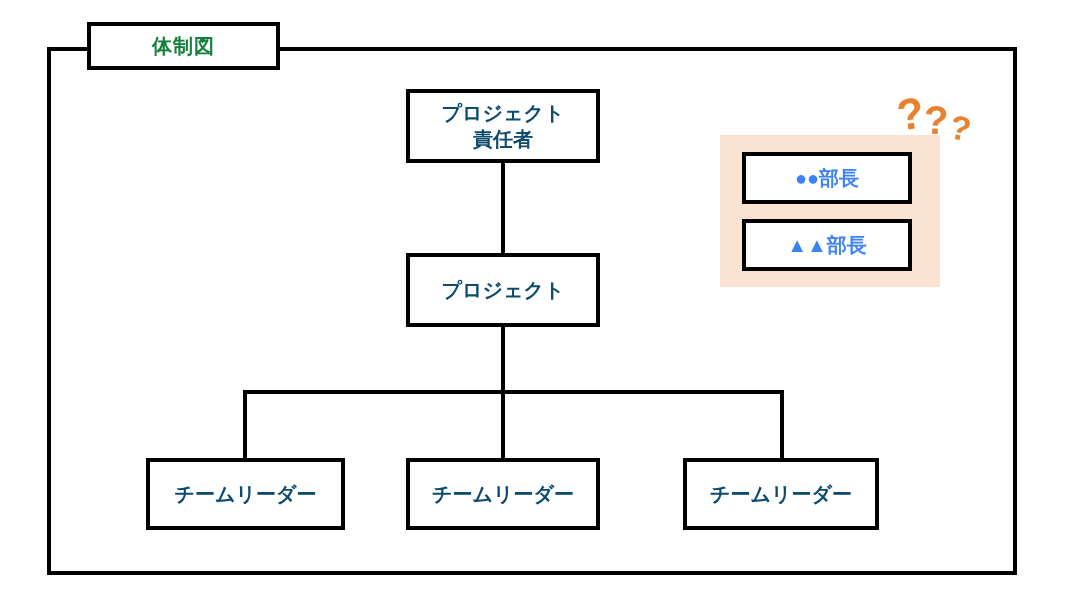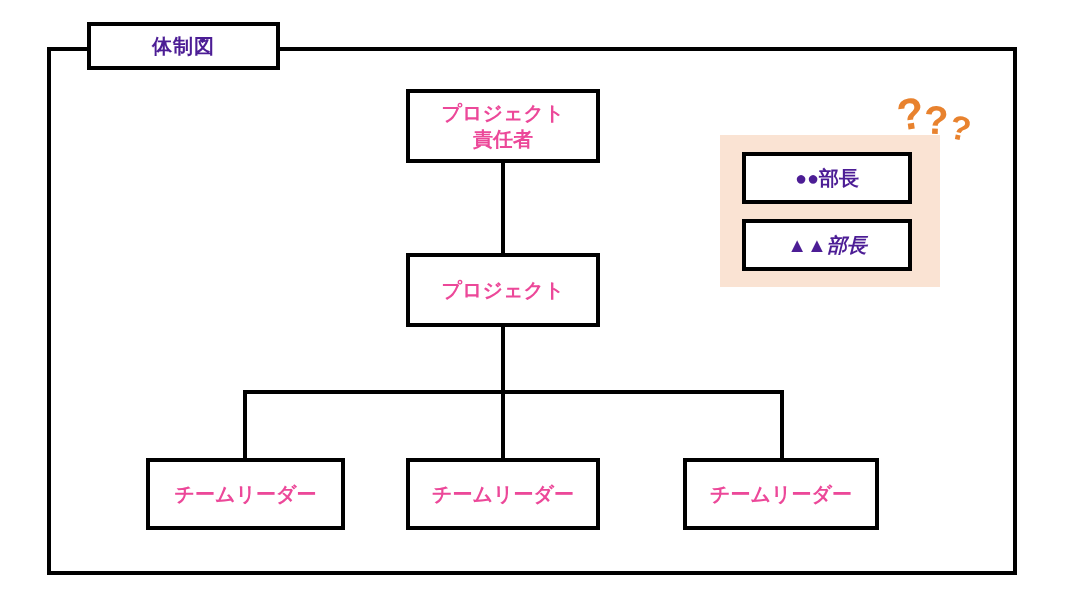--- a/index.html
+++ b/index.html
@@ -40,40 +40,40 @@
     border: 4px solid #000000;
     box-sizing: border-box;
     display: flex;
     align-items: center;
     justify-content: center;
     z-index: 5;
   }
   #title-box .label {
     font-size: 20px;
     font-weight: 700;
-    color: #4c1d95;
+    color: #15803d;
     letter-spacing: 1px;
   }
 
   
   .node {
     position: absolute;
     background: #ffffff;
     border: 4px solid #000000;
     box-sizing: border-box;
     display: flex;
     flex-direction: column;
     align-items: center;
     justify-content: center;
     z-index: 3;
   }
   .node .line {
     font-size: 20px;
     font-weight: 700;
-    color: #ec4899;
+    color: #0c4a6e;
     line-height: 1.3;
     white-space: nowrap;
   }
 
   #node-director { left: 406px; top: 89px;  width: 194px; height: 74px; }
   #node-pm       { left: 406px; top: 253px; width: 194px; height: 74px; }
 
   #node-tl-1 { left: 146px; top: 458px; width: 199px; height: 72px; }
   #node-tl-2 { left: 406px; top: 458px; width: 194px; height: 72px; }
   #node-tl-3 { left: 683px; top: 458px; width: 196px; height: 72px; }
@@ -106,25 +106,25 @@
     border: 4px solid #000000;
     box-sizing: border-box;
     display: flex;
     align-items: center;
     justify-content: center;
     z-index: 3;
   }
   .dept-node .line {
     font-size: 20px;
     font-weight: 700;
-    color: #4c1d95;
+    color: #3b82f6;
     white-space: nowrap;
   }
   #node-dept-1 { left: 742px; top: 152px; width: 170px; height: 52px; }
-  #node-dept-2 { left: 742px; top: 219px; width: 170px; height: 52px; font-style: italic; }
+  #node-dept-2 { left: 742px; top: 219px; width: 170px; height: 52px; }
 
   
   #question-marks {
     position: absolute;
     left: 893px;
     top: 90px;
     width: 100px;
     height: 60px;
     z-index: 6;
   }

